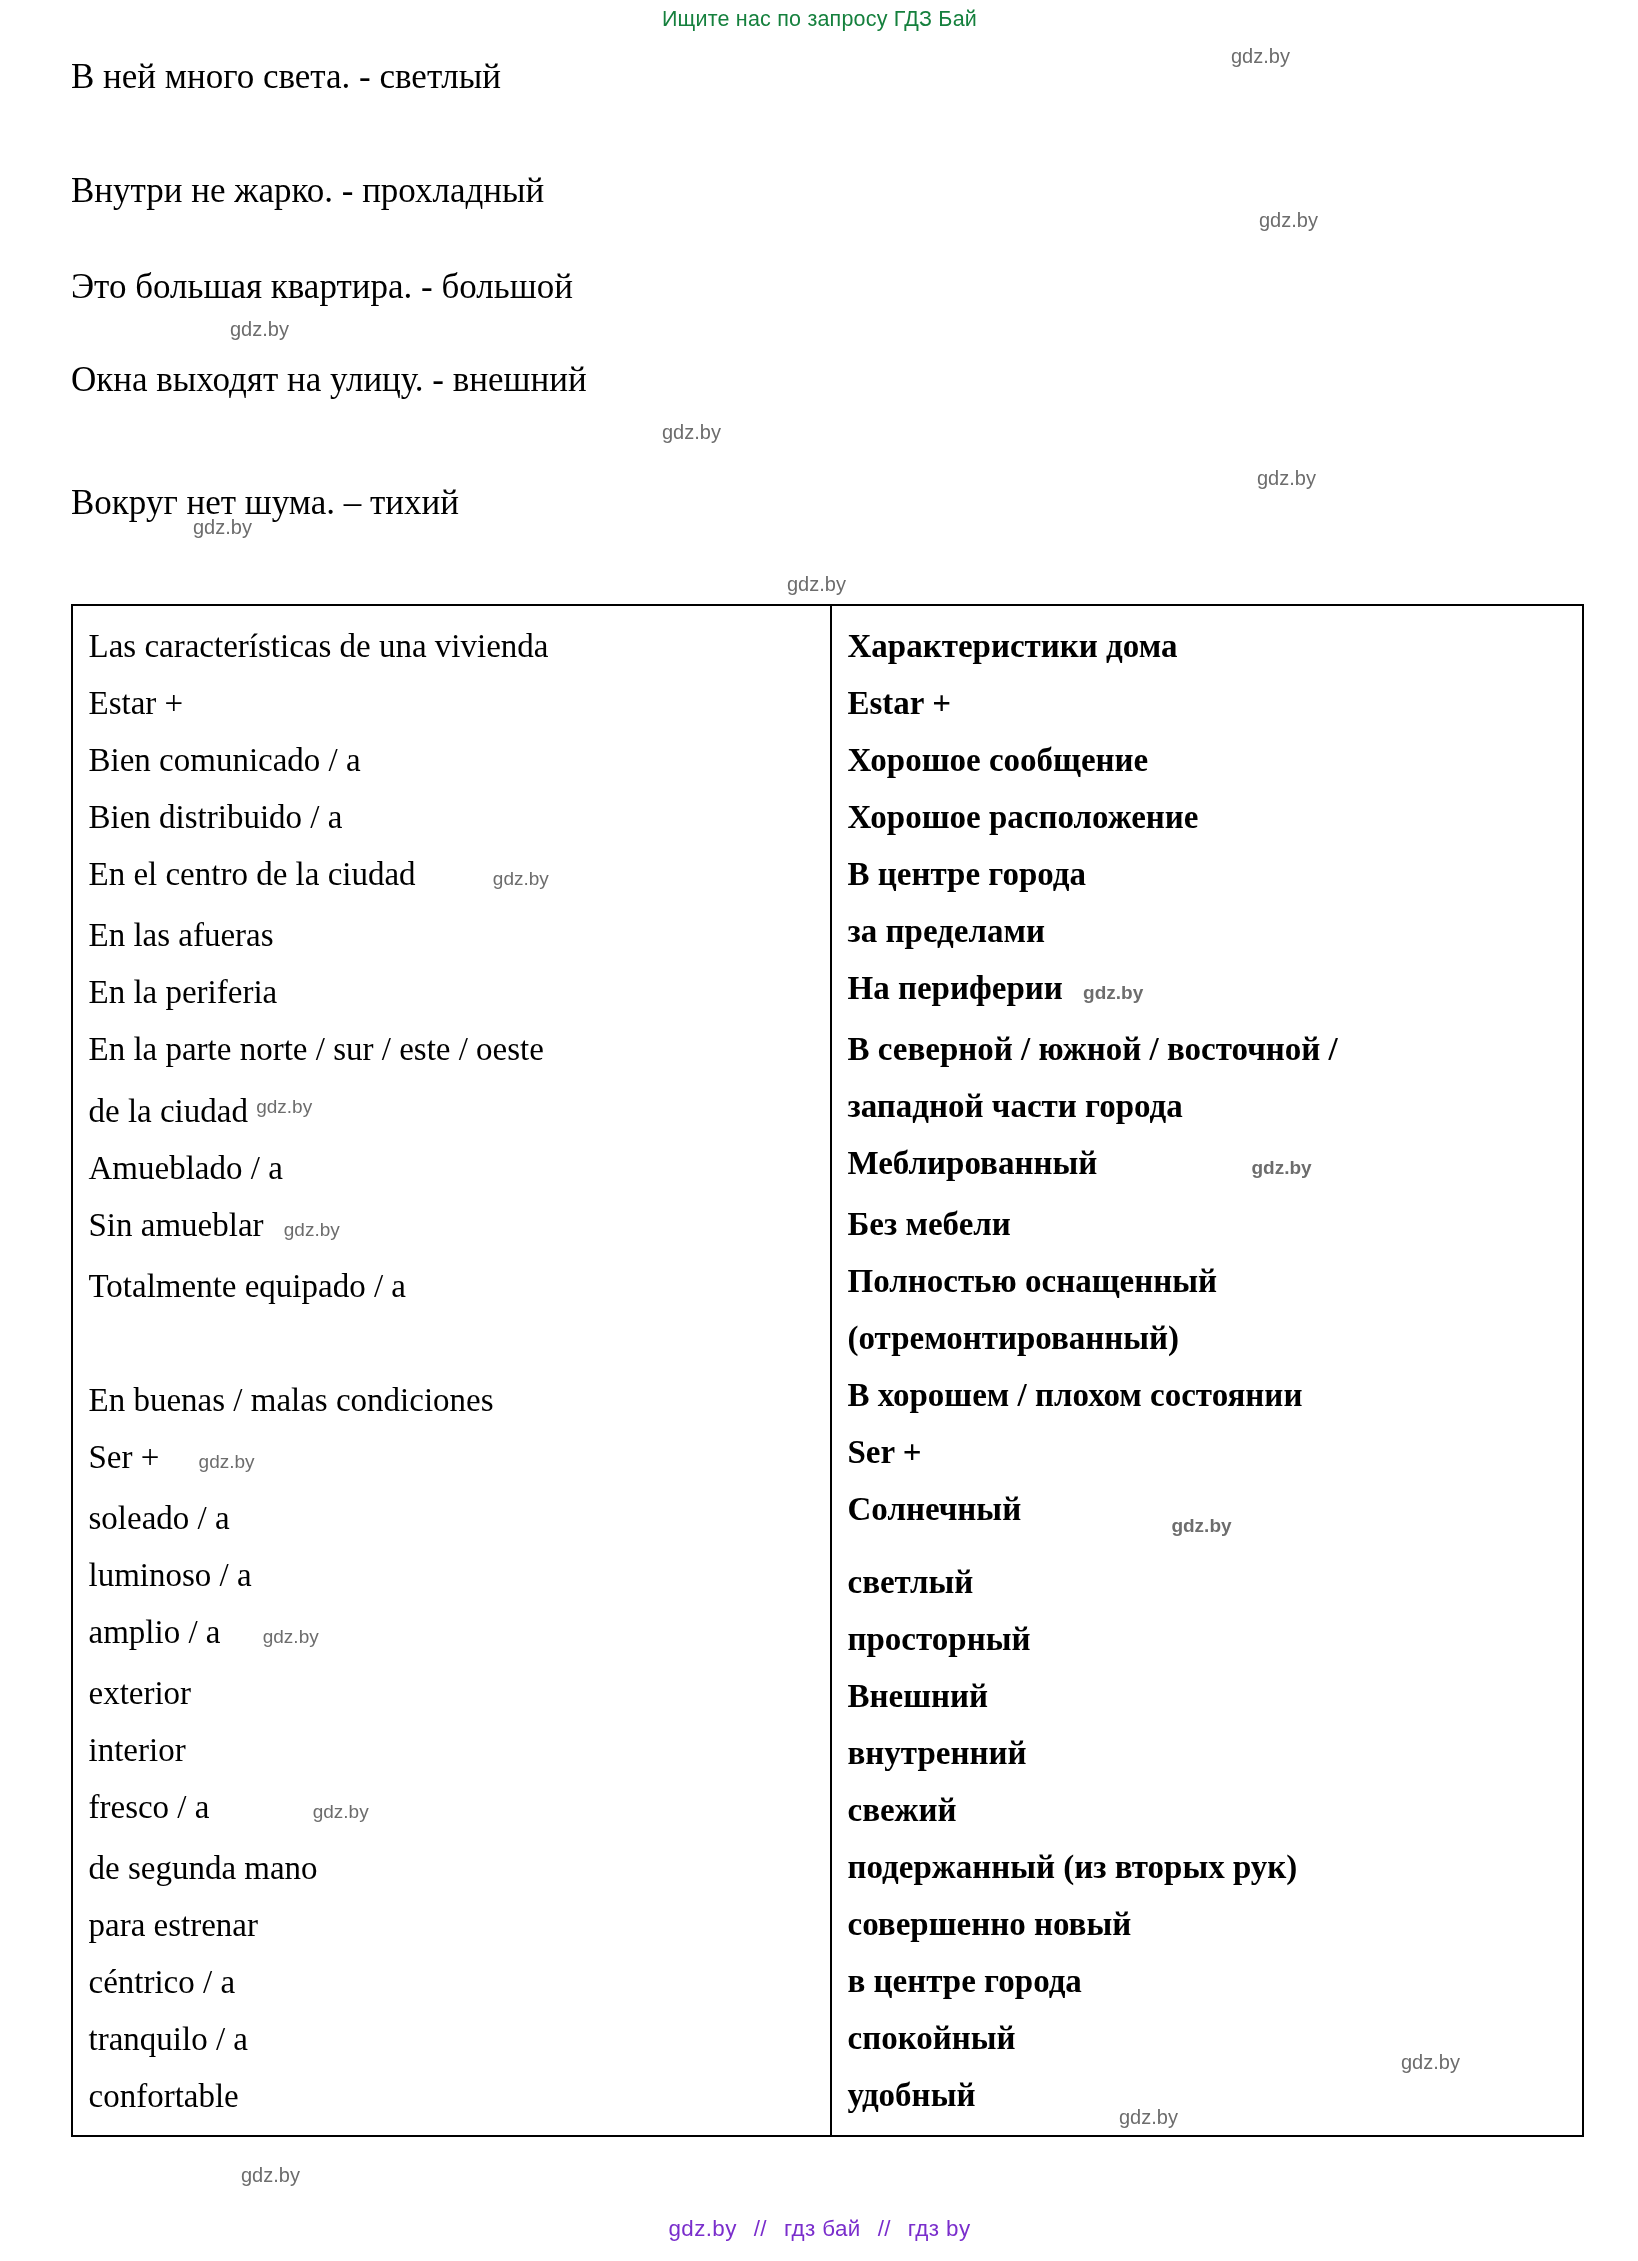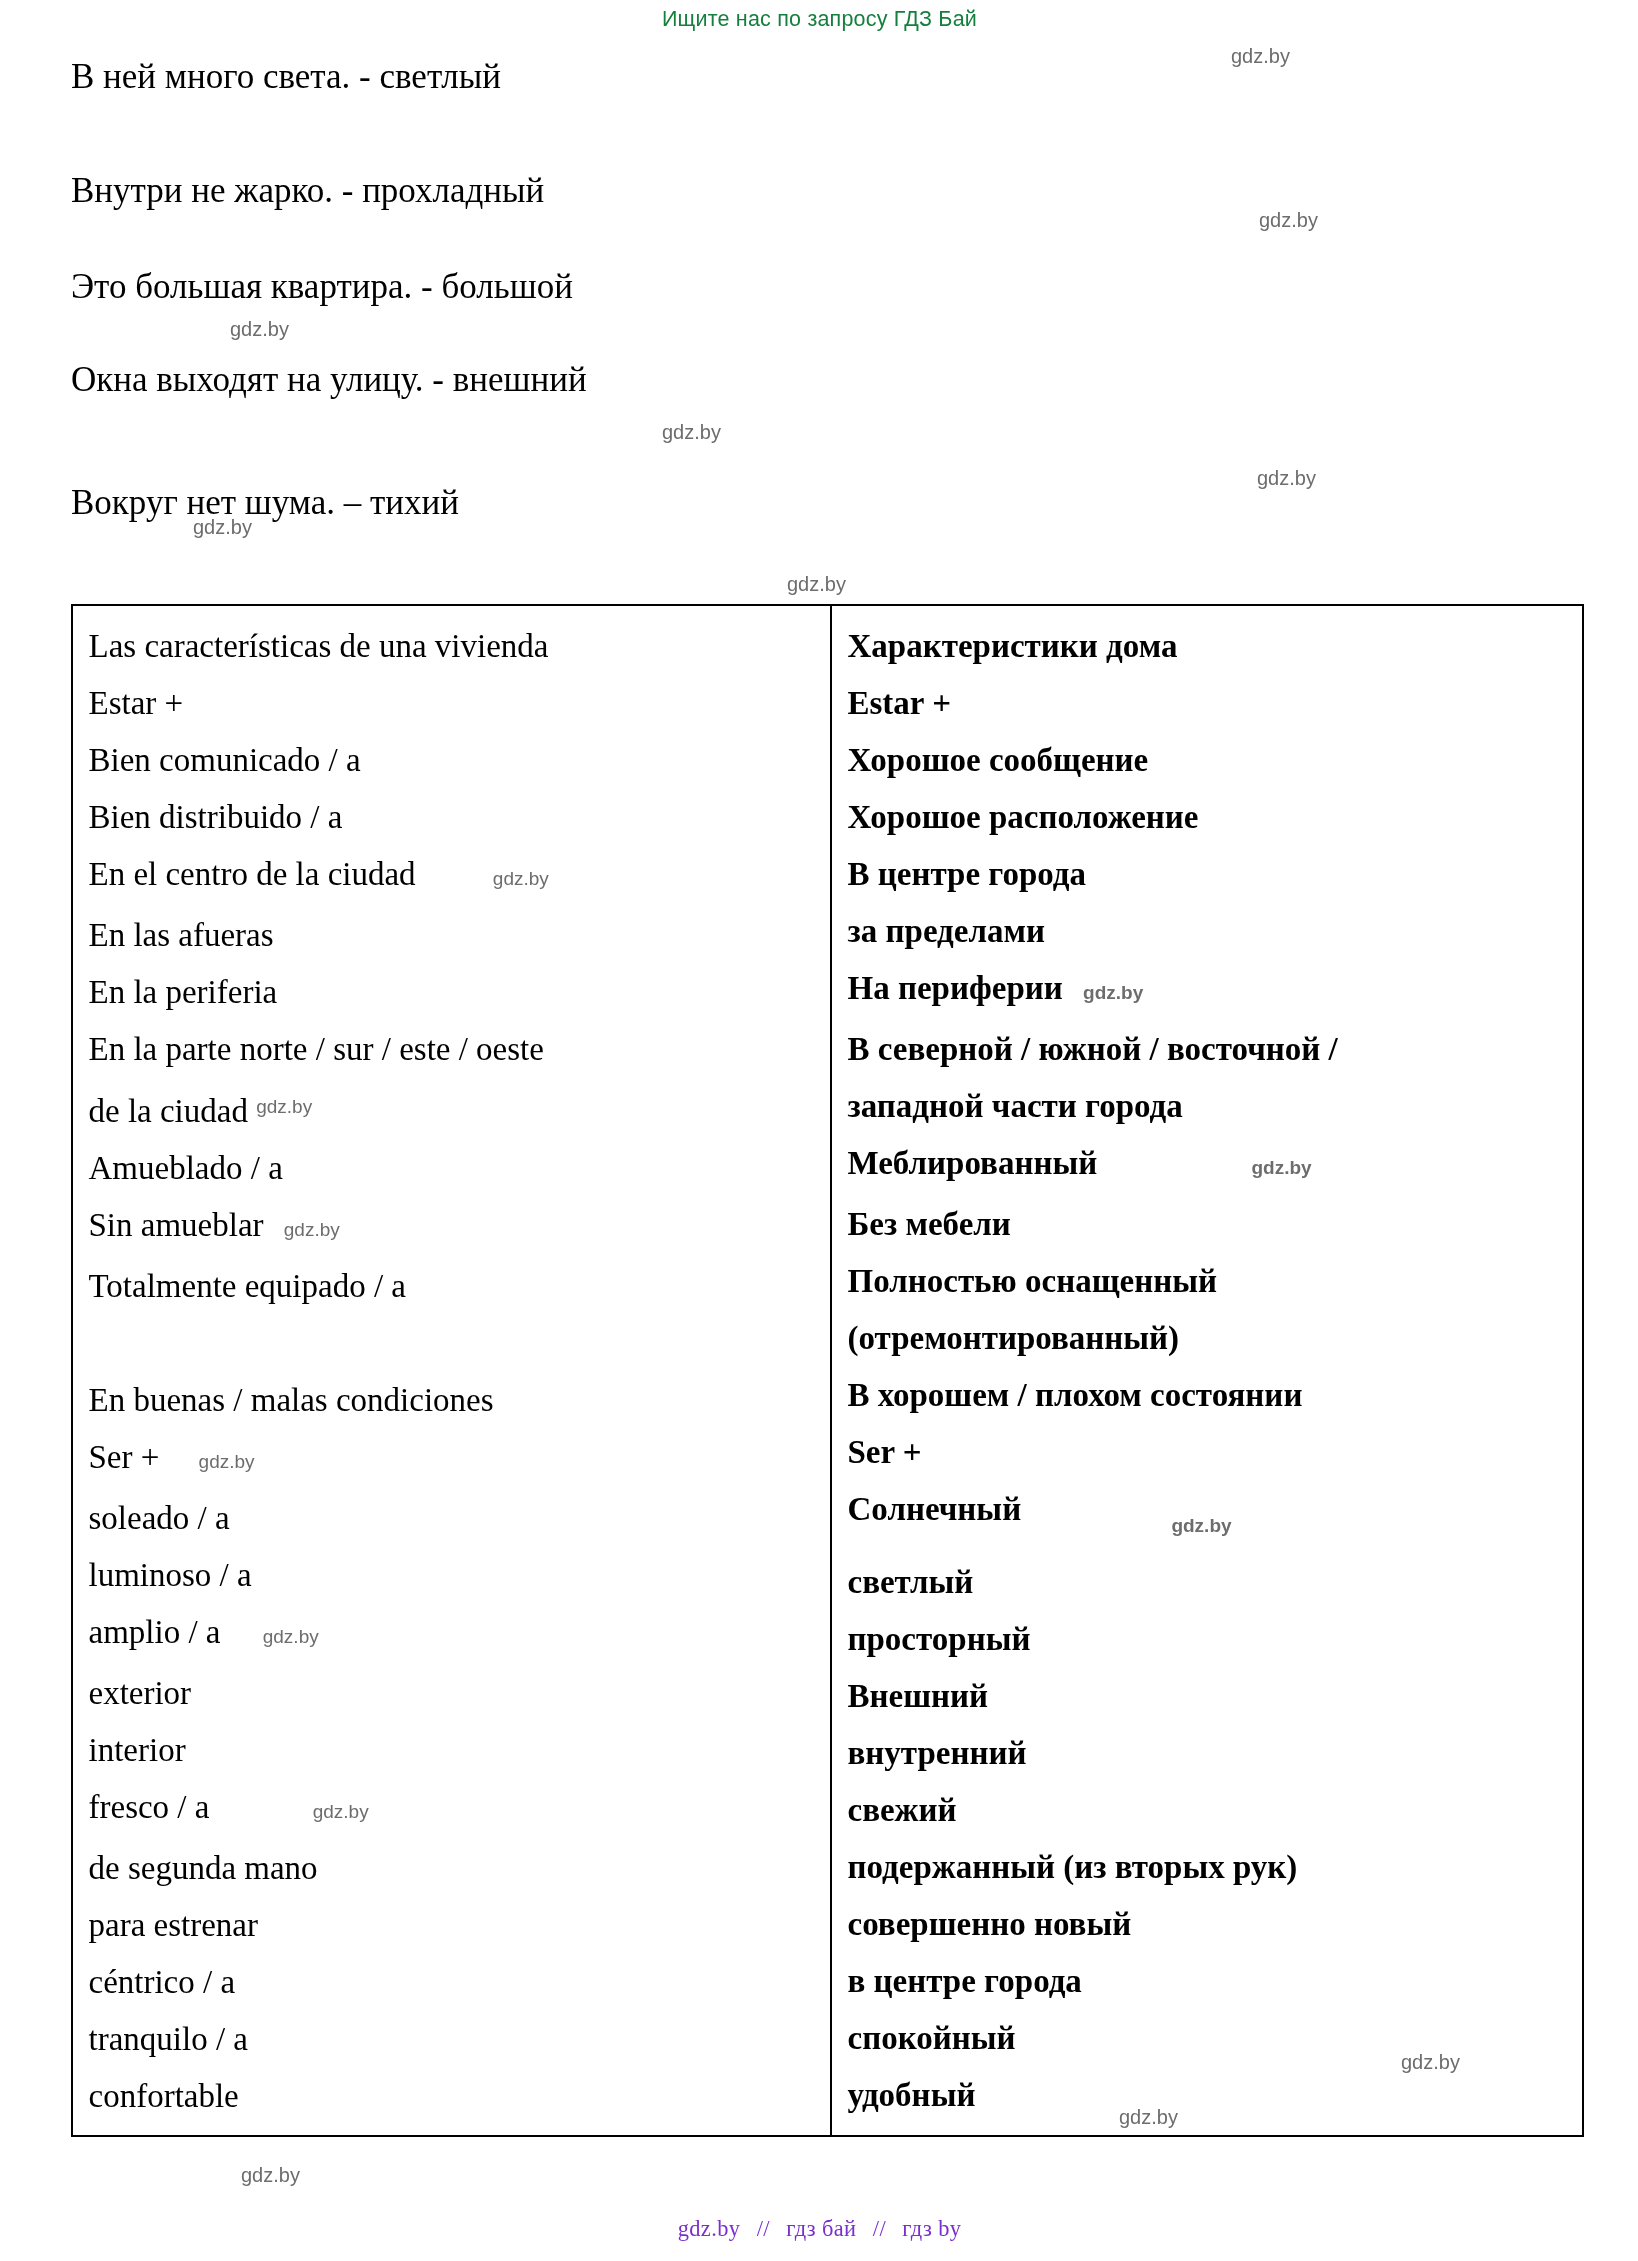--- a/index.html
+++ b/index.html
@@ -87,21 +87,21 @@
     margin-left: 12px;
   }
 
   
   .footer {
     position: absolute;
     left: 0;
     bottom: 19px;
     width: 100%;
     text-align: center;
-    font-family: Liberation Serif, serif;
+    font-family: Liberation Sans, sans-serif;
     font-size: 22.4px;
     color: #7a2ecc;
     letter-spacing: 0.4px;
   }
   .footer span { color: #7a2ecc; }
 </style>
 </head>
 <body>
 
 <div class="top-banner">Ищите нас по запросу ГДЗ Бай</div>

